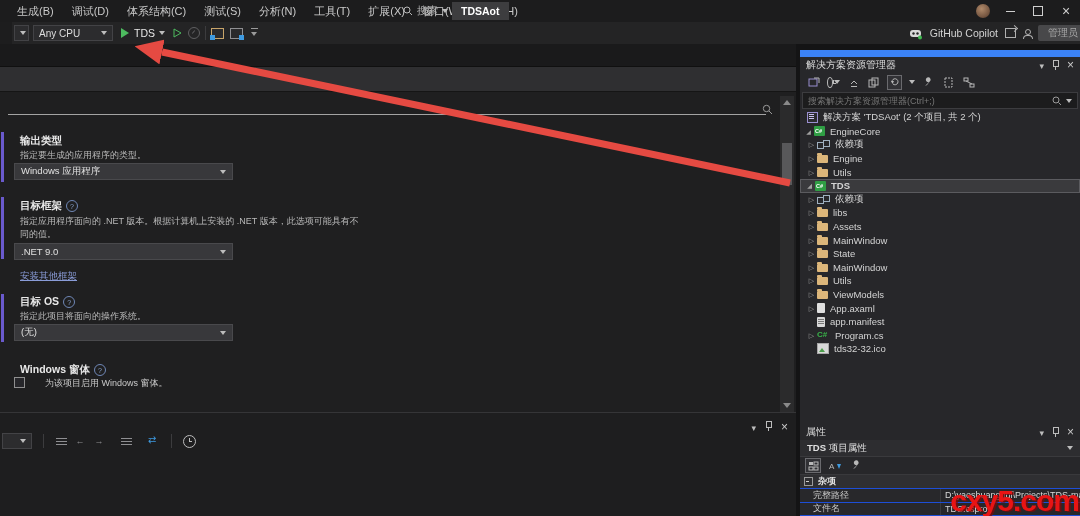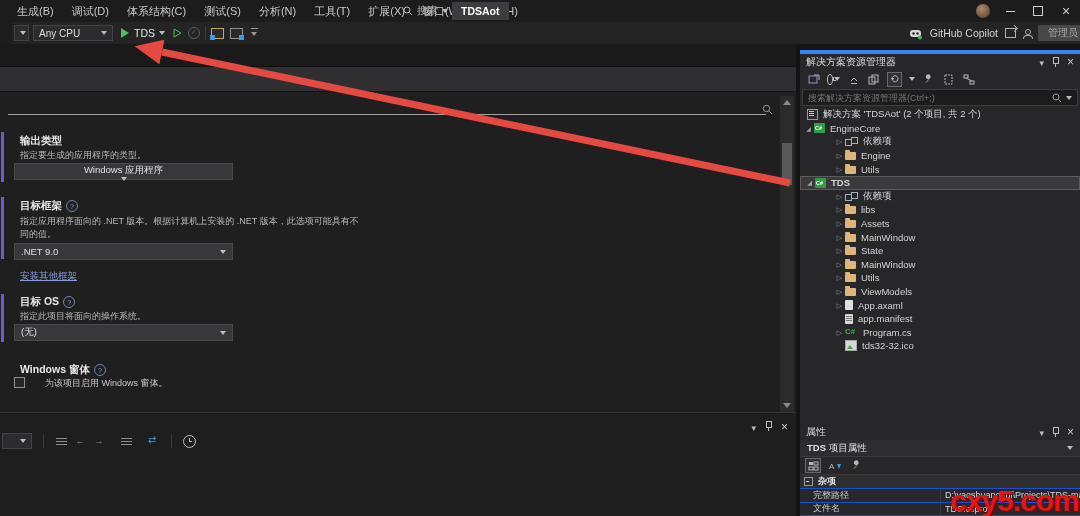--- a/index.html
+++ b/index.html
@@ -88,35 +88,35 @@
   .mini-arrow-r::before{content:"→";color:#8f8f92;font-size:9px;position:absolute;top:-1px;}
   .mini-arrow-r{width:10px;height:9px;position:relative;}
   .sync-blue{width:11px;height:10px;position:relative;}
   .sync-blue::before{content:"⇄";color:#3e9ae0;font-size:10px;position:absolute;top:-2px;}
   .clock{width:11px;height:11px;border-radius:50%;border:1px solid #bdbdbd;position:relative;}
   .clock::before{content:"";position:absolute;left:5px;top:2px;width:1px;height:4px;background:#bdbdbd;}
   .clock::after{content:"";position:absolute;left:5px;top:5px;width:3px;height:1px;background:#bdbdbd;}
 
   
   .right-bg{position:absolute;left:796px;top:44px;width:284px;height:472px;background:#141415;}
-  .se{position:absolute;left:800px;top:50px;width:280px;height:436px;background:#27272a;border-top:4px solid #3b82f6;box-sizing:border-box;}
+  .se{position:absolute;left:800px;top:50px;width:280px;height:436px;background:#27272a;border-top:7px solid #3b82f6;box-sizing:border-box;}
   .panel-header{height:16px;display:flex;align-items:center;padding:0 6px;font-size:10px;color:#dcdcdc;}
   .panel-header .spacer{flex:1;}
   .hdr-icons{display:flex;align-items:center;gap:8px;}
   .se-toolbar{height:18px;display:flex;align-items:center;gap:7px;padding:0 7px;}
   .se-ico{color:#b8b8b8;font-size:10px;display:flex;align-items:center;justify-content:center;width:13px;height:13px;}
   .se-ico.boxed{border:1px solid #6a6a6e;background:#313135;}
   .se-search{margin:1px 2px 2px 2px;height:15px;background:#1c1c1d;border:1px solid #3c3c3f;display:flex;align-items:center;padding:0 5px;gap:4px;}
   .se-search input{flex:1;background:transparent;border:none;outline:none;color:#8f8f8f;font-size:9px;font-family:"Liberation Sans",sans-serif;padding:0;}
   .tree{position:relative;}
   .tree-row{height:13.6px;display:flex;align-items:center;font-size:9.5px;color:#d4d4d4;position:relative;box-sizing:border-box;}
   .tree-row.sel{background:#3a3a3d;border:1px solid #5b5b5f;font-weight:bold;}
   .lvl0{padding-left:7px;}
   .lvl1{padding-left:3px;}
-  .lvl2{padding-left:34px;}
+  .lvl2{padding-left:6px;}
   .exp{width:11px;flex:0 0 11px;text-align:center;color:#9f9f9f;font-size:7px;line-height:1;}
   .exp-c::before{content:"▷";}
   .exp-e::before{content:"◢";font-size:6px;}
   .ic{margin-right:5px;flex:0 0 auto;display:inline-block;}
   .ic-solution{width:9px;height:9px;border:1px solid #9a8fd0;background:#2c2c30;position:relative;}
   .ic-solution::before{content:"";position:absolute;left:1px;top:1px;width:5px;height:1px;background:#c9c2ec;box-shadow:0 2px 0 #c9c2ec,0 4px 0 #c9c2ec;}
   .ic-proj{width:11px;height:10px;background:#2f9e44;border-radius:1px;position:relative;}
   .ic-proj::after{content:"C#";position:absolute;left:1px;top:2px;font-size:5.5px;font-weight:bold;color:#fff;}
   .ic-deps{width:13px;height:9px;position:relative;}
   .ic-deps::before{content:"";position:absolute;left:0;top:2px;width:5px;height:5px;border:1px solid #9fb0c0;}
@@ -246,21 +246,21 @@
           <circle cx="4.5" cy="4.5" r="3.2" fill="none" stroke="#9a9a9a"></circle>
           <line x1="7" y1="7" x2="10" y2="10" stroke="#9a9a9a"></line>
         </svg>
     </span>
 
     <div class="accent" style="top:88px;height:50px;"></div>
     <div class="sec-title" style="left:20px;top:90px;">
         <span>输出类型</span>
       </div>
     <div class="sec-desc" style="left:20px;top:105px;">指定要生成的应用程序的类型。</div>
-    <div class="ed-combo" style="left:14px;top:119px;flex-direction:column;">
+    <div class="ed-combo" style="left:14px;top:119px;">
       <span>Windows 应用程序</span>
         <span class="caret"></span>
     </div>
 
     <div class="accent" style="top:153px;height:62px;"></div>
     <div class="sec-title" style="left:20px;top:155px;">
       <span>目标框架</span>
         <span class="info-icon"></span>
     </div>
     <div class="sec-desc" style="left:20px;top:171px;width:345px;">指定应用程序面向的 .NET 版本。根据计算机上安装的 .NET 版本，此选项可能具有不同的值。</div>

